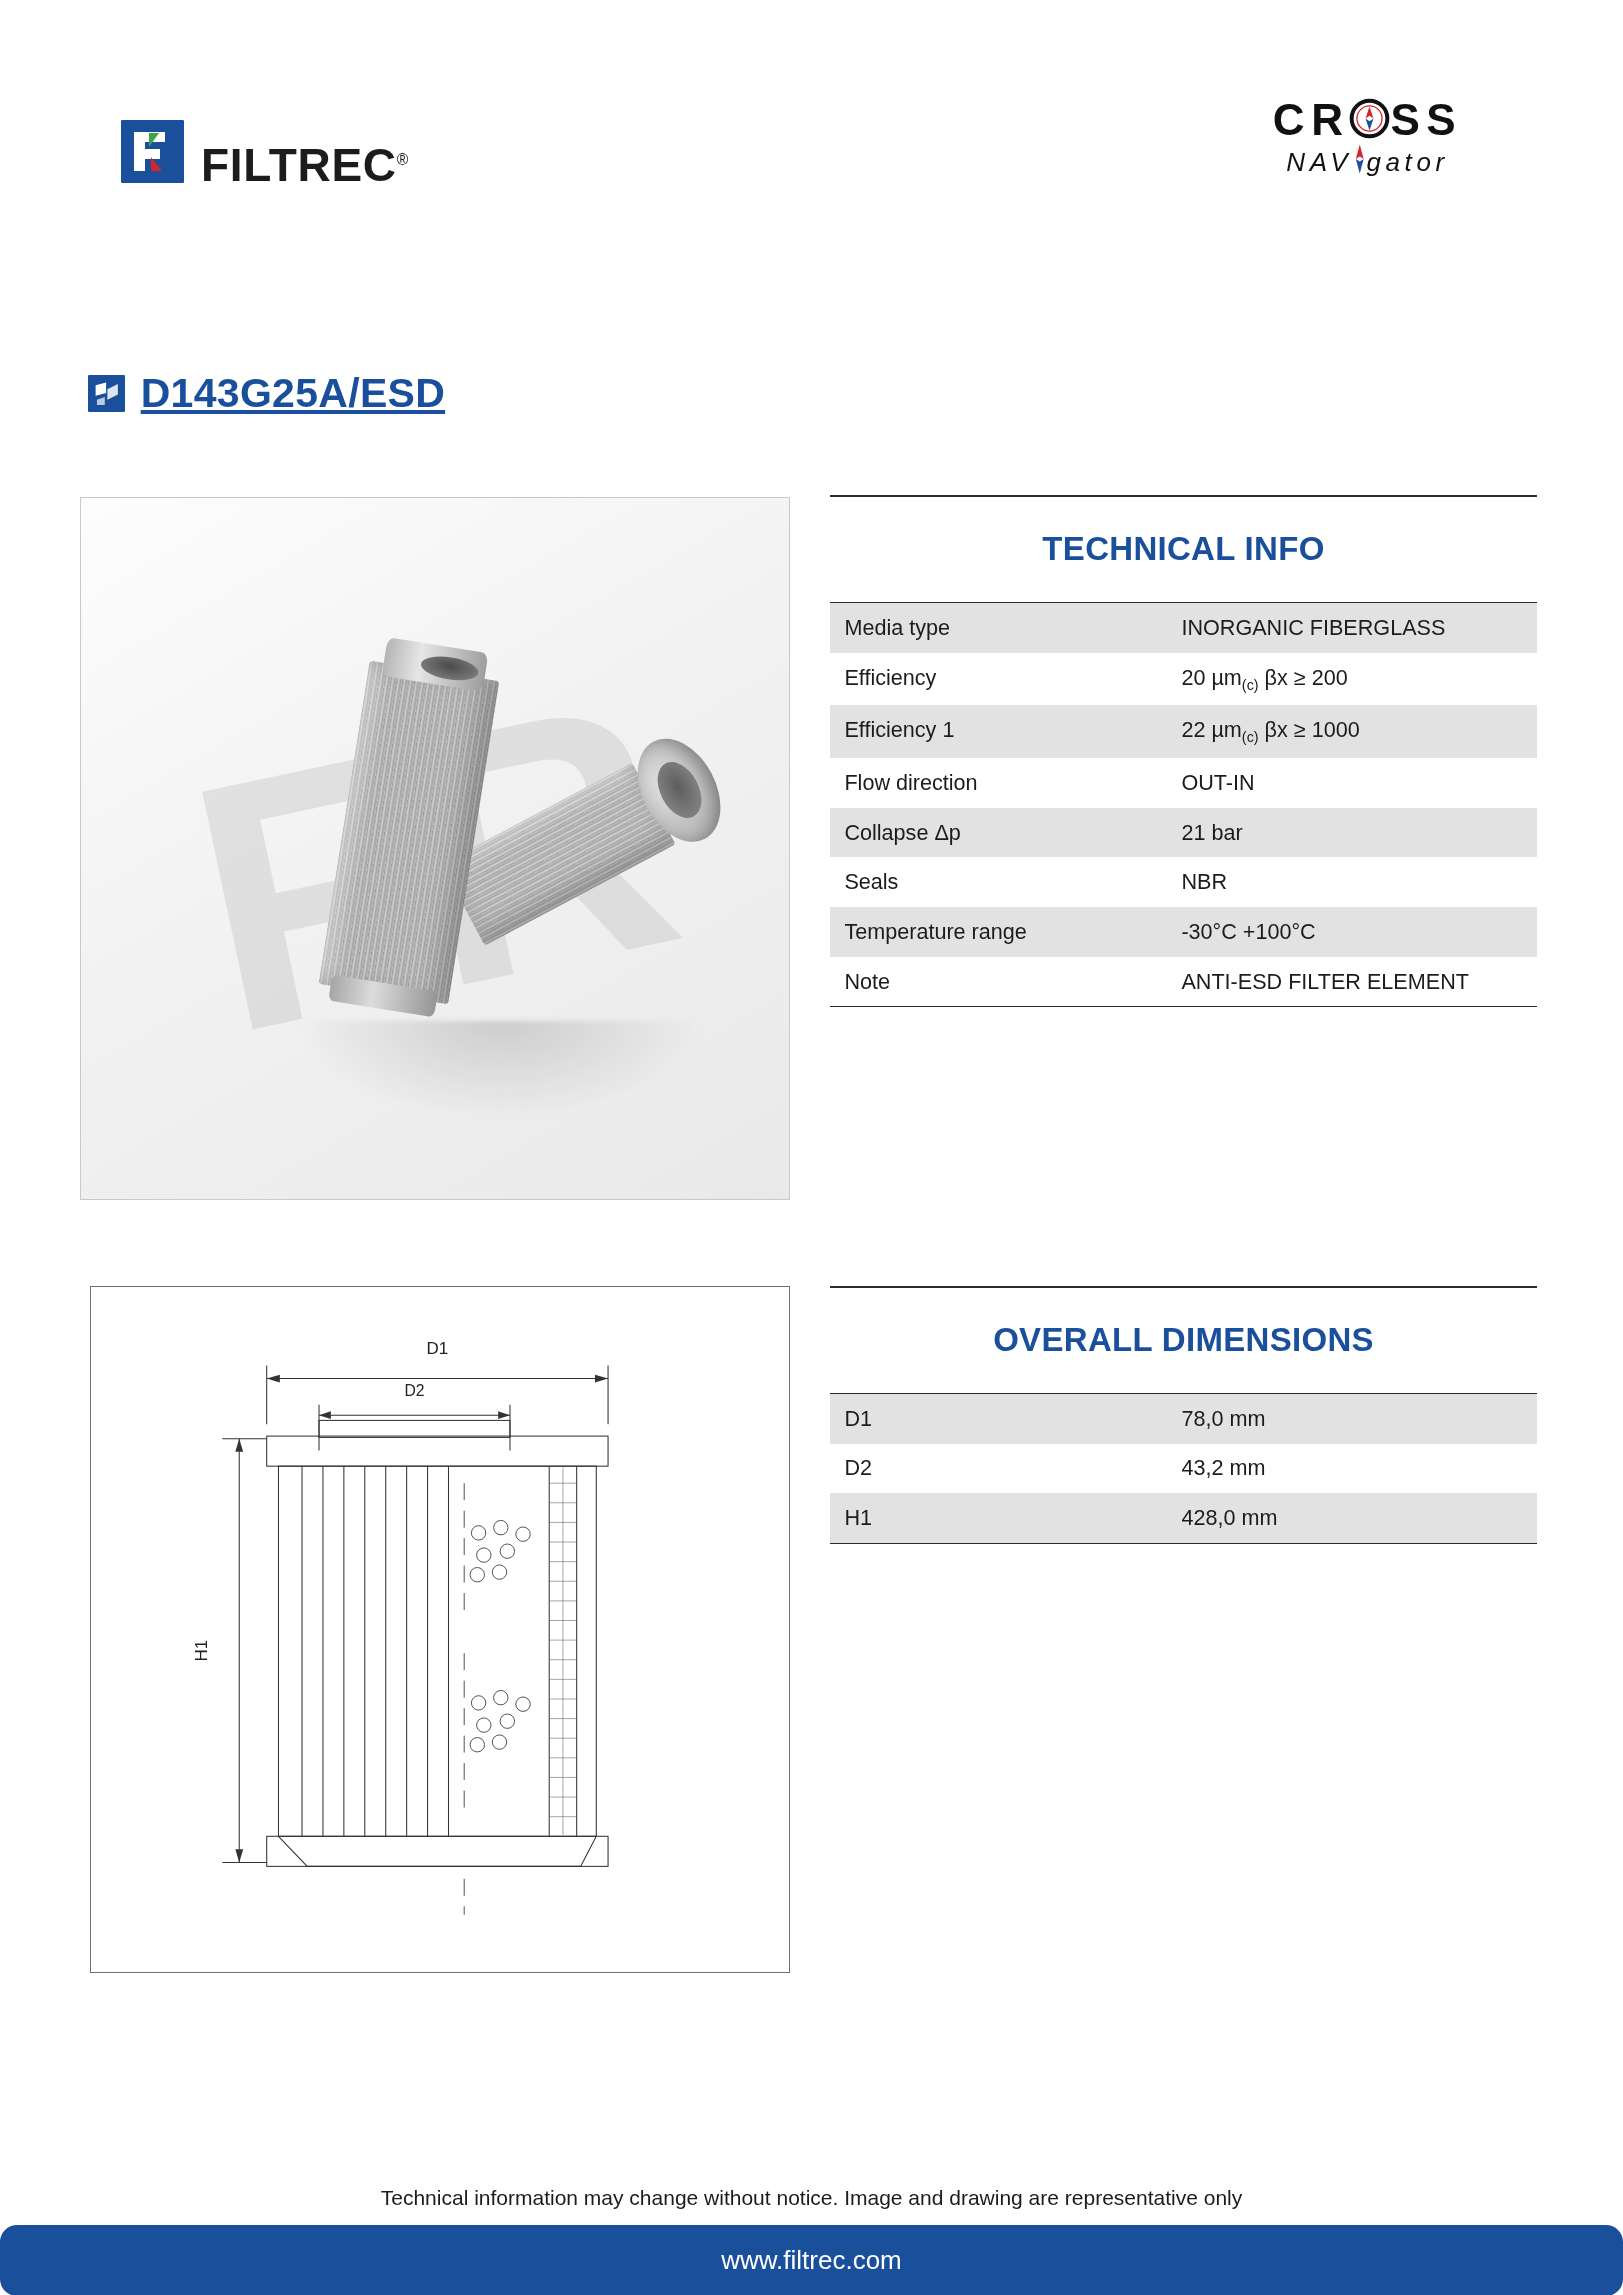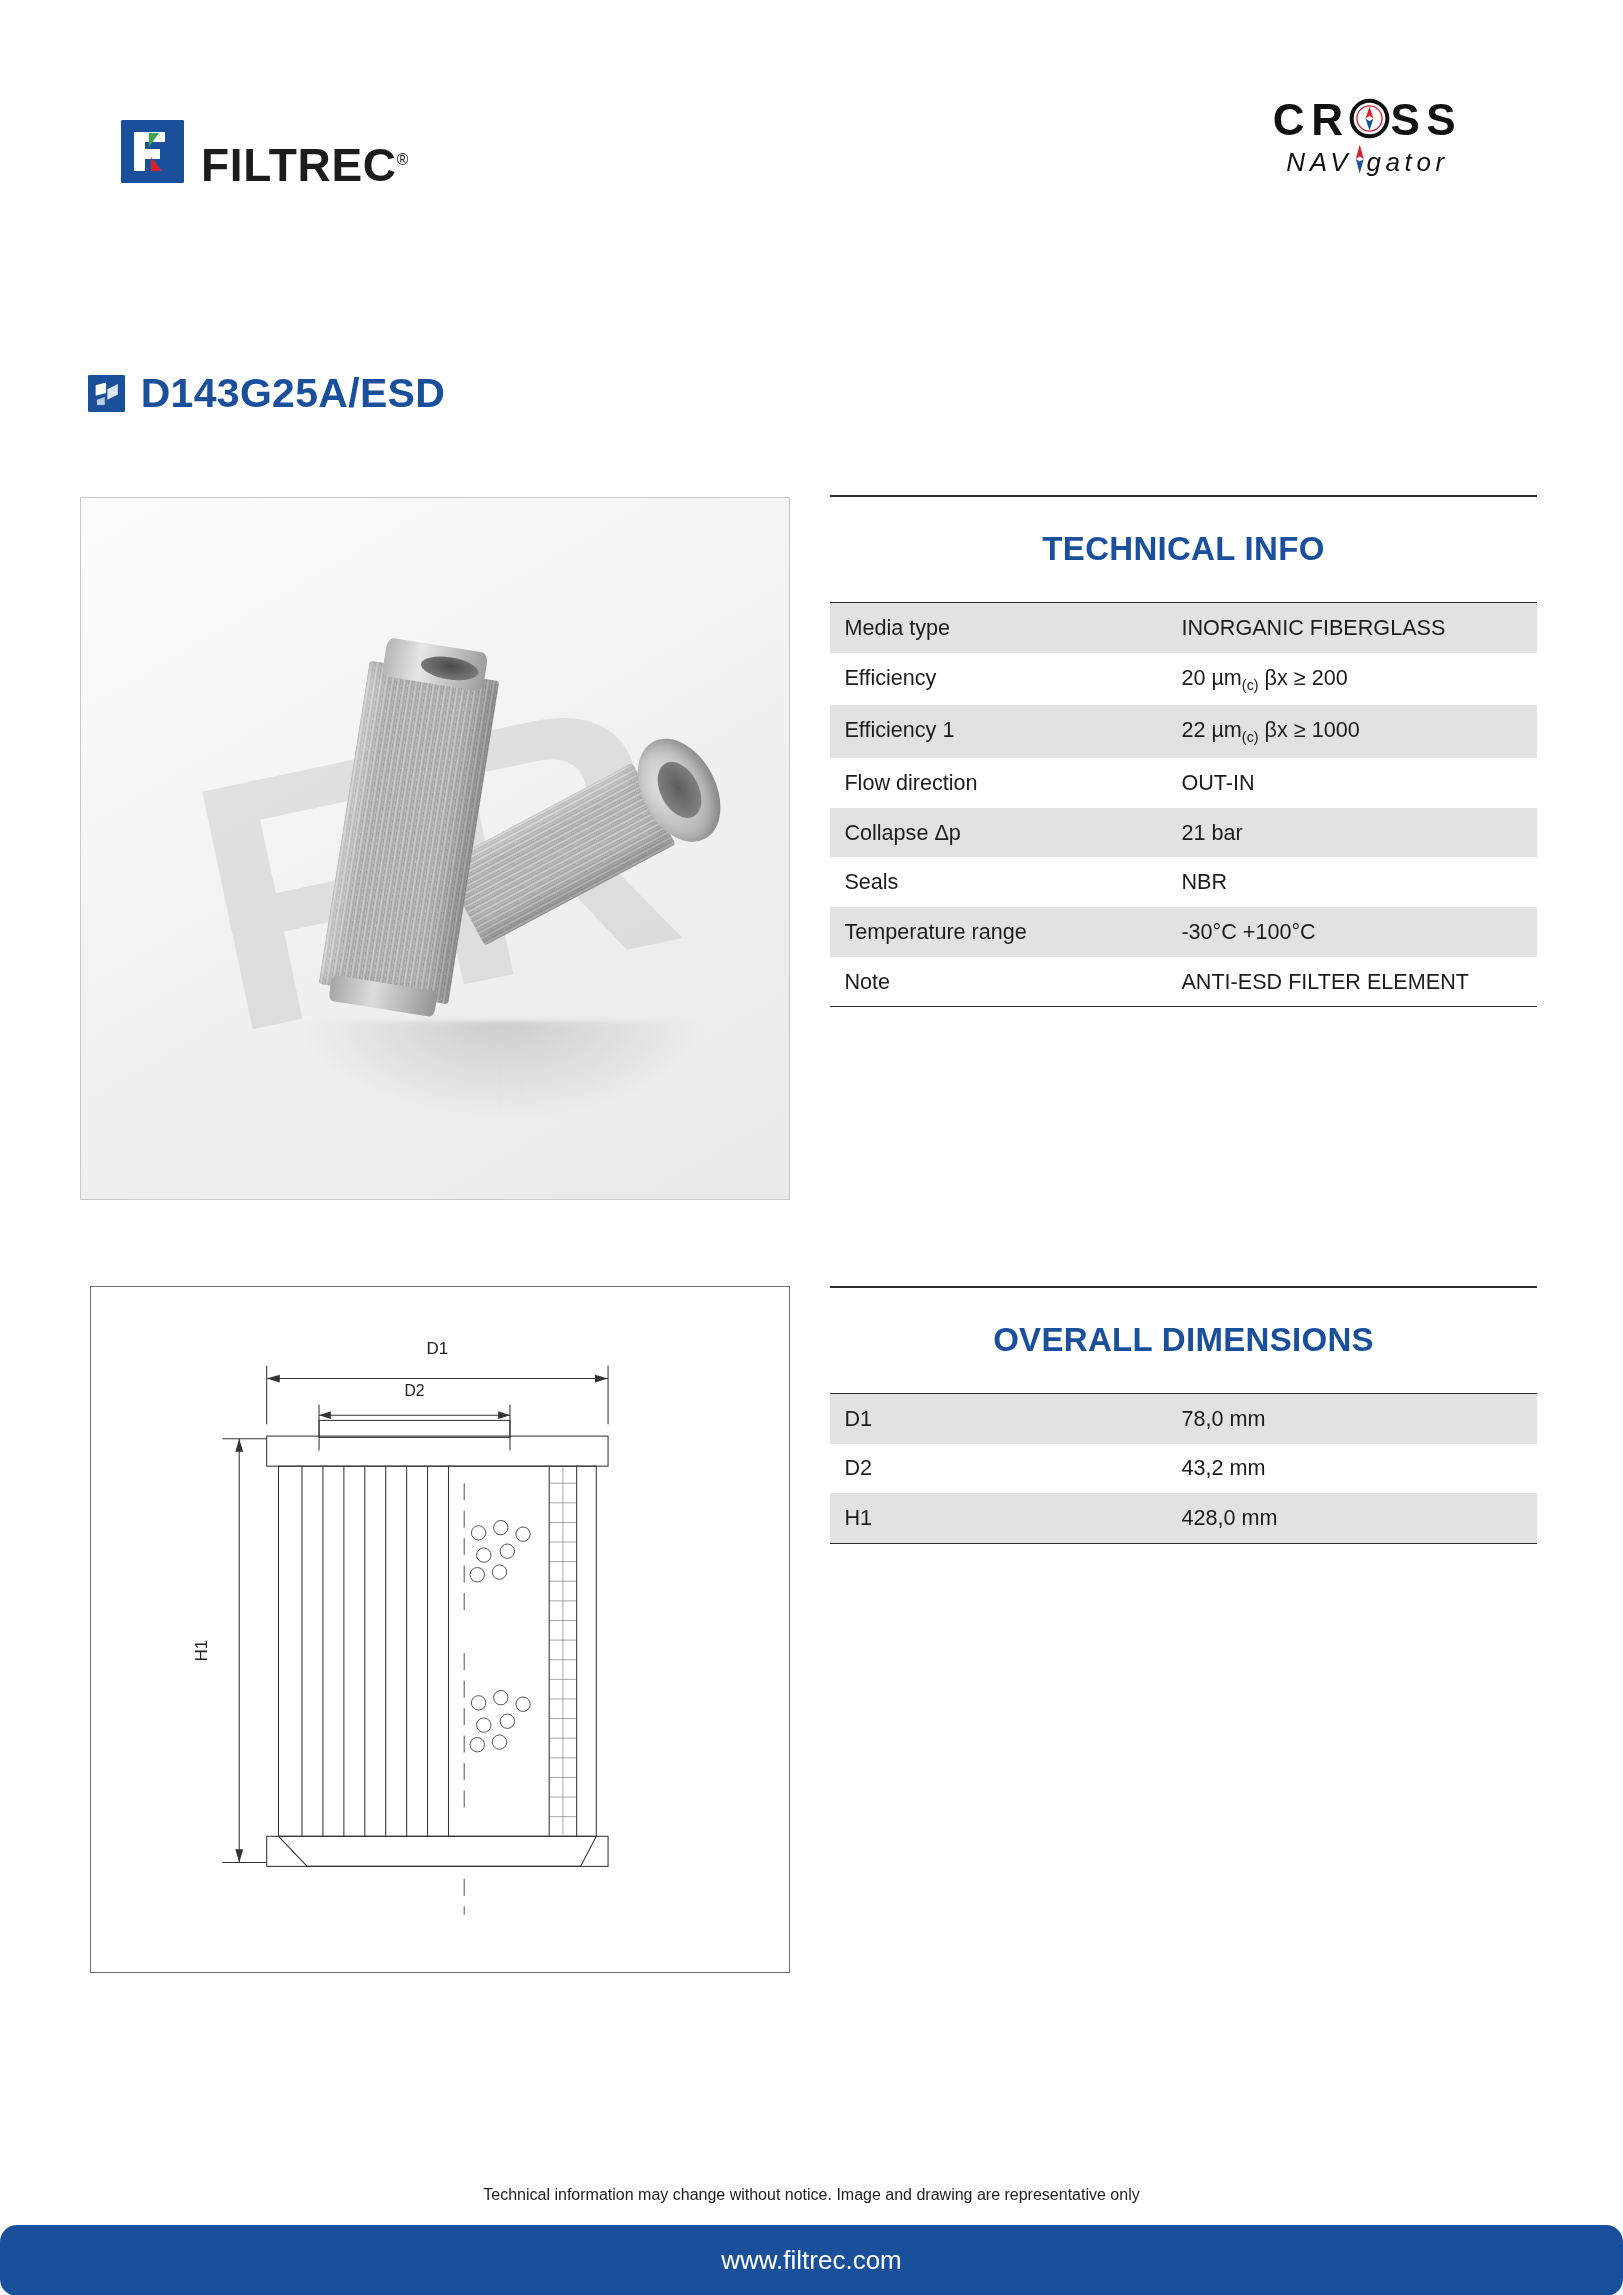--- a/index.html
+++ b/index.html
@@ -118,20 +118,21 @@
     background: #1a4f9c;
     position: relative;
     border-radius: 1.3px;
   }
   .title-badge svg { position: absolute; left: 4.6px; top: 4.6px; }
   .title-text {
     font-size: 41px;
     font-weight: bold;
     color: #1a4f9c;
     letter-spacing: 0.3px;
+    text-decoration: underline;
   }
 
   
   .photo-box {
     position: absolute;
     left: 80px; top: 497px;
     width: 710px; height: 703px;
     border: 1.3px solid #c9c9c9;
     background: #f7f7f7;
     overflow: hidden;
@@ -286,21 +287,21 @@
   table.dims tr.alt td { background: #e2e2e2; }
   table.dims tr.first td { border-top: 1.3px solid #2b2b2b; }
   table.dims tr.last td { border-bottom: 1.3px solid #2b2b2b; }
 
   
   .footer-note {
     position: absolute;
     left: 0; top: 2186px;
     width: 1623px;
     text-align: center;
-    font-size: 16px;
+    font-size: 21px;
     color: #1c1c1c;
   }
   .footer-bar {
     position: absolute;
     left: 0; top: 2225px;
     width: 1623px; height: 71px;
     background: #1a4f9c;
     display: flex;
     align-items: center;
     justify-content: center;

